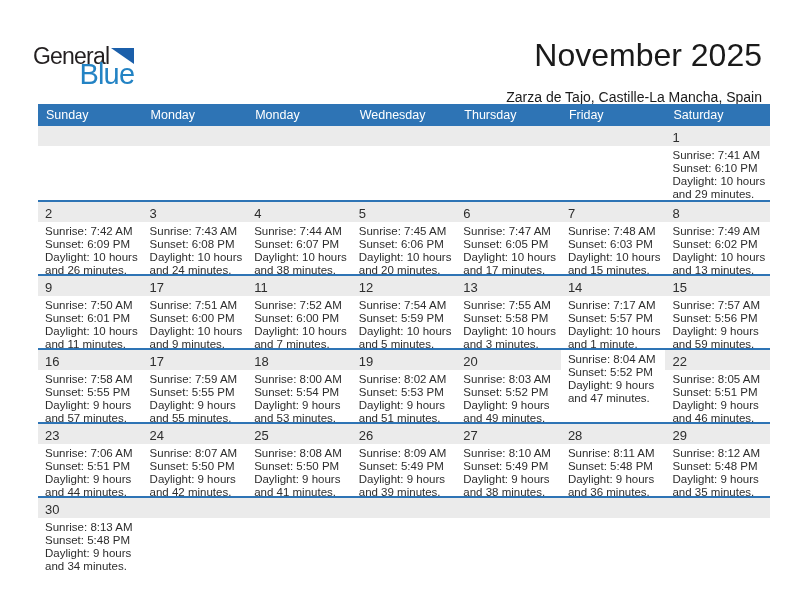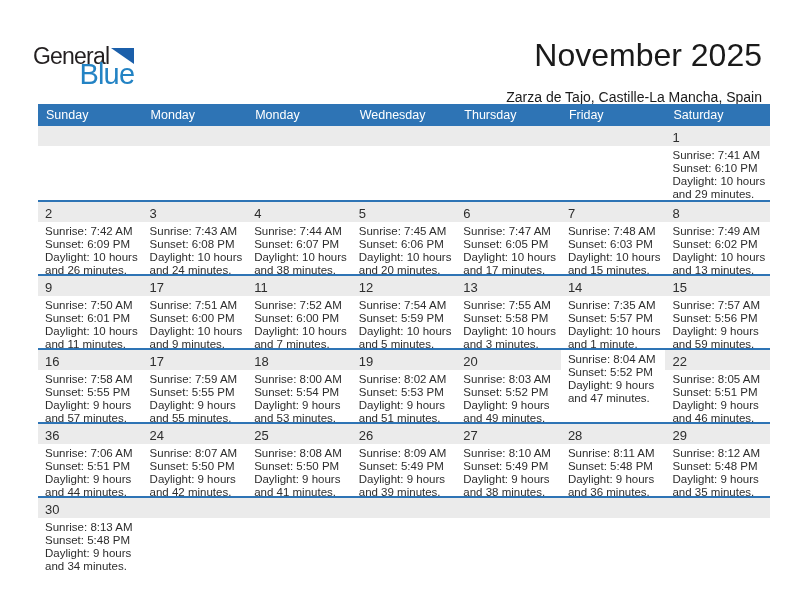--- a/index.html
+++ b/index.html
@@ -226,21 +226,21 @@
             <div class="day-details">
               <div class="detail-line">Sunrise: 7:55 AM</div>
               <div class="detail-line">Sunset: 5:58 PM</div>
               <div class="detail-line">Daylight: 10 hours</div>
               <div class="detail-line">and 3 minutes.</div>
             </div>
           </div>
           <div class="day-cell">
             <div class="day-band"><span class="day-number">14</span></div>
             <div class="day-details">
-              <div class="detail-line">Sunrise: 7:35 AM</div>
+              <div class="detail-line">Sunrise: 7:17 AM</div>
               <div class="detail-line">Sunset: 5:57 PM</div>
               <div class="detail-line">Daylight: 10 hours</div>
               <div class="detail-line">and 1 minute.</div>
             </div>
           </div>
           <div class="day-cell">
             <div class="day-band"><span class="day-number">15</span></div>
             <div class="day-details">
               <div class="detail-line">Sunrise: 7:57 AM</div>
               <div class="detail-line">Sunset: 5:56 PM</div>
@@ -308,21 +308,21 @@
             <div class="day-details">
               <div class="detail-line">Sunrise: 8:05 AM</div>
               <div class="detail-line">Sunset: 5:51 PM</div>
               <div class="detail-line">Daylight: 9 hours</div>
               <div class="detail-line">and 46 minutes.</div>
             </div>
           </div>
         </div>
         <div class="week-row">
           <div class="day-cell">
-            <div class="day-band"><span class="day-number">36</span></div>
+            <div class="day-band"><span class="day-number">23</span></div>
             <div class="day-details">
               <div class="detail-line">Sunrise: 7:06 AM</div>
               <div class="detail-line">Sunset: 5:51 PM</div>
               <div class="detail-line">Daylight: 9 hours</div>
               <div class="detail-line">and 44 minutes.</div>
             </div>
           </div>
           <div class="day-cell">
             <div class="day-band"><span class="day-number">24</span></div>
             <div class="day-details">

